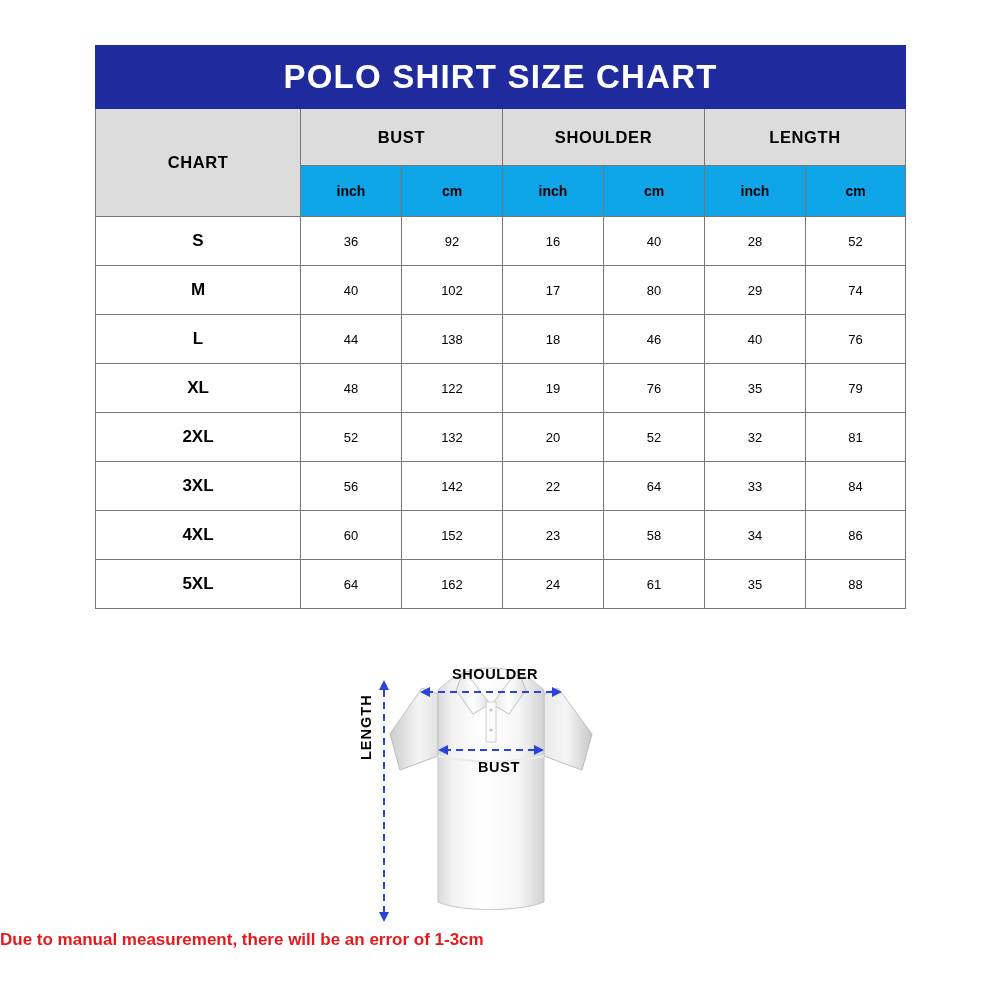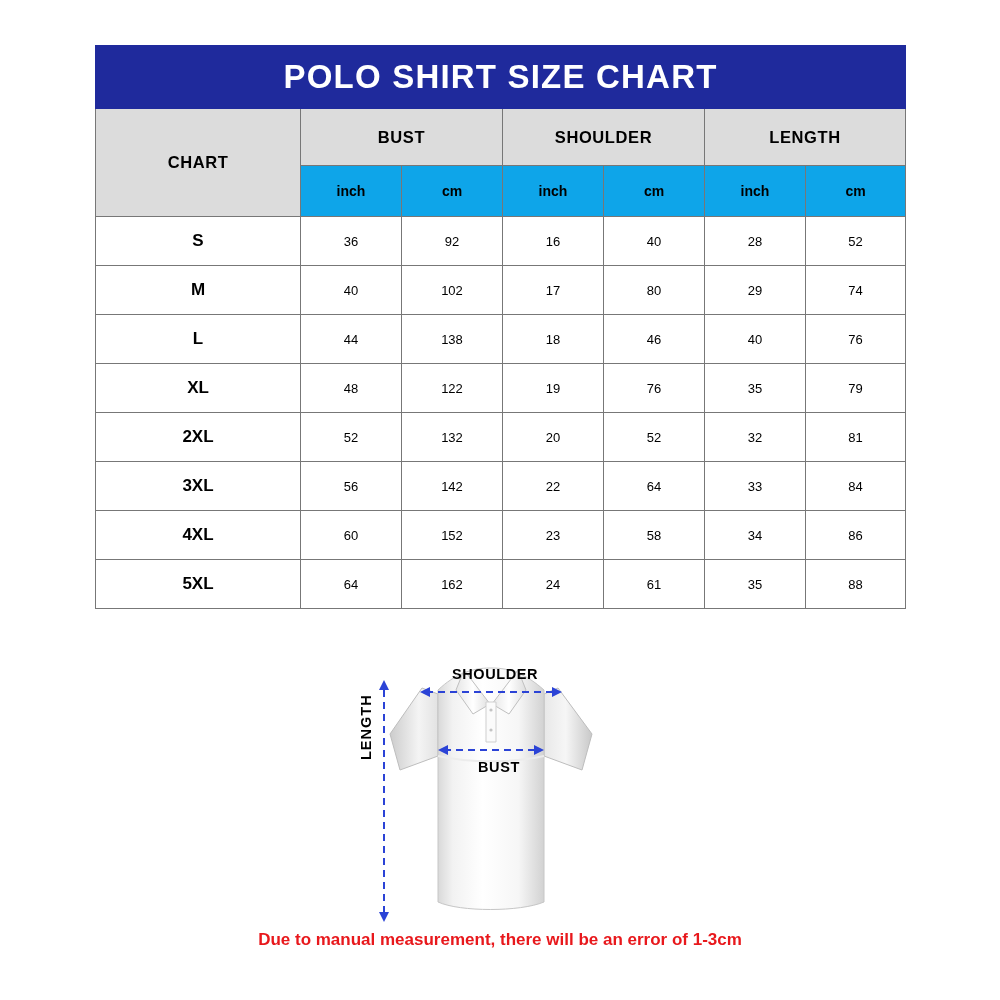--- a/index.html
+++ b/index.html
@@ -127,21 +127,21 @@
     transform-origin: left top;
     white-space: nowrap;
   }
 
   
   .note {
     position: absolute;
     left: 0;
     top: 930px;
     width: 1000px;
-    text-align: center;
+    text-align: left;
     color: #e8181c;
     font-size: 17px;
     font-weight: bold;
   }
 </style>
 </head>
 <body>
 
 <div class="page">
 

